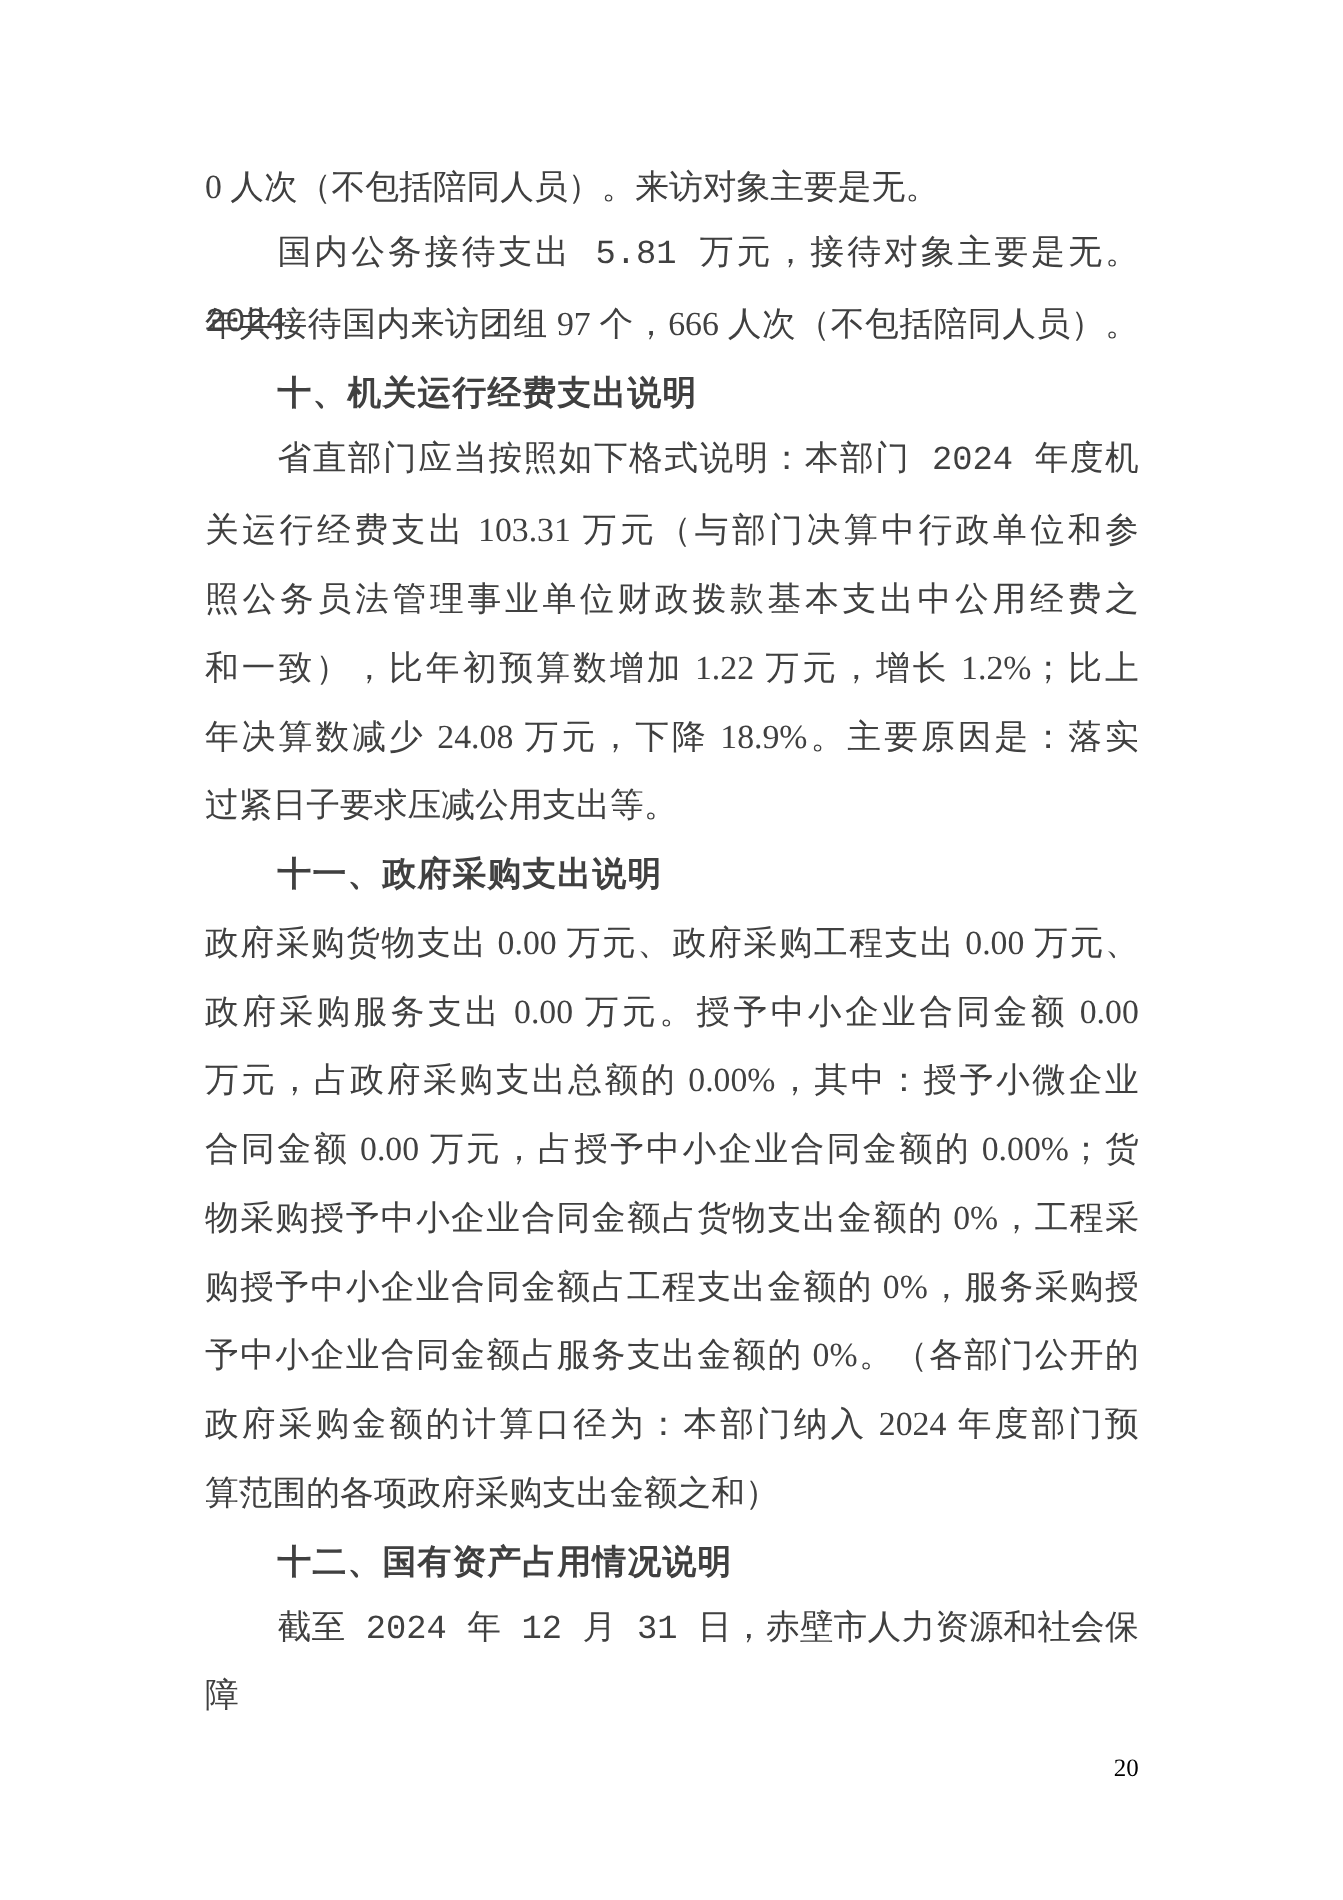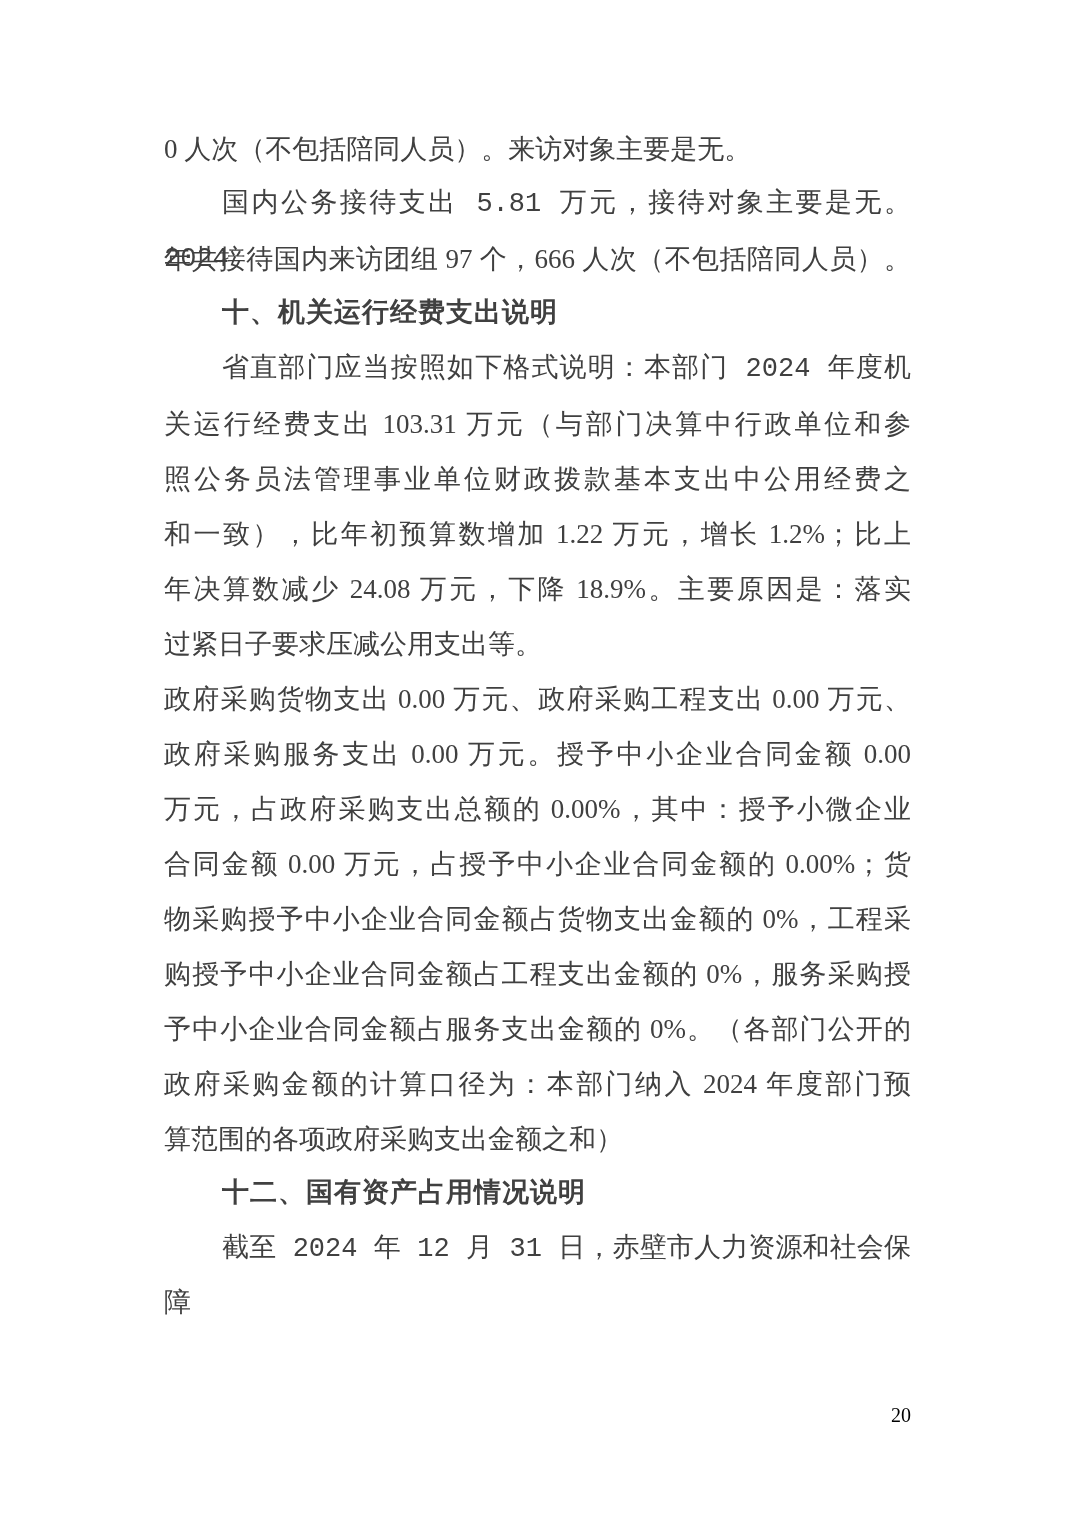--- a/index.html
+++ b/index.html
@@ -35,21 +35,21 @@
   .fill {
     text-align: justify;
     text-align-last: justify;
   }
   
   .indent {
     text-indent: 58px;
     font-family: Liberation Mono, monospace;
   }
   .heading {
-    font-family: Liberation Mono, monospace;
+    font-family: Liberation Serif, serif;
     font-weight: 700;
     text-indent: 58px;
     letter-spacing: 1px;
   }
   .page-number {
     position: absolute;
     left: 164px;
     top: 1390px;
     width: 747px;
     height: 50px;
@@ -68,20 +68,21 @@
     <div class="line">0 人次（不包括陪同人员）。来访对象主要是无。</div>
     <div class="line indent fill">国内公务接待支出 5.81 万元，接待对象主要是无。2024</div>
     <div class="line fill">年共接待国内来访团组 97 个，666 人次（不包括陪同人员）。</div>
     <div class="line heading">十、机关运行经费支出说明</div>
     <div class="line indent fill">省直部门应当按照如下格式说明：本部门 2024 年度机</div>
     <div class="line fill">关运行经费支出 103.31 万元（与部门决算中行政单位和参</div>
     <div class="line fill">照公务员法管理事业单位财政拨款基本支出中公用经费之</div>
     <div class="line fill">和一致），比年初预算数增加 1.22 万元，增长 1.2%；比上</div>
     <div class="line fill">年决算数减少 24.08 万元，下降 18.9%。主要原因是：落实</div>
     <div class="line">过紧日子要求压减公用支出等。</div>
+    <div class="line heading">十一、政府采购支出说明</div>
     <div class="line fill">政府采购货物支出 0.00 万元、政府采购工程支出 0.00 万元、</div>
     <div class="line fill">政府采购服务支出 0.00 万元。授予中小企业合同金额 0.00</div>
     <div class="line fill">万元，占政府采购支出总额的 0.00%，其中：授予小微企业</div>
     <div class="line fill">合同金额 0.00 万元，占授予中小企业合同金额的 0.00%；货</div>
     <div class="line fill">物采购授予中小企业合同金额占货物支出金额的 0%，工程采</div>
     <div class="line fill">购授予中小企业合同金额占工程支出金额的 0%，服务采购授</div>
     <div class="line fill">予中小企业合同金额占服务支出金额的 0%。（各部门公开的</div>
     <div class="line fill">政府采购金额的计算口径为：本部门纳入 2024 年度部门预</div>
     <div class="line">算范围的各项政府采购支出金额之和）</div>
     <div class="line heading">十二、国有资产占用情况说明</div>

